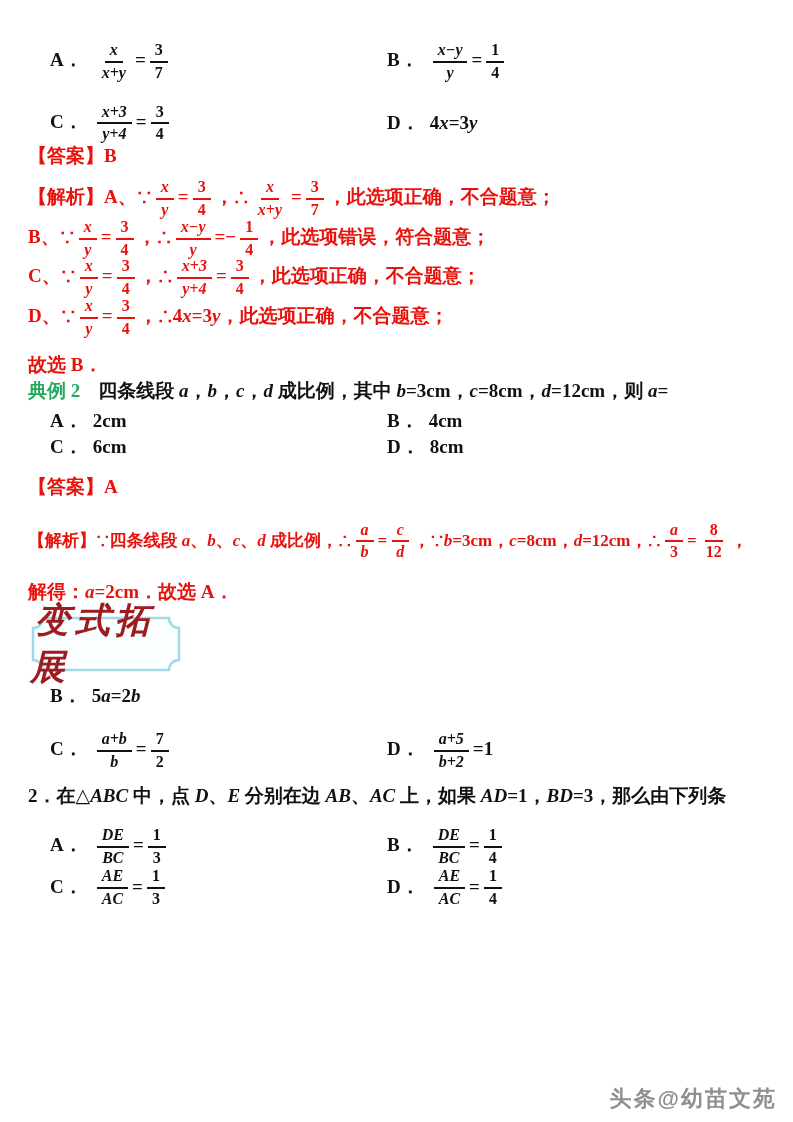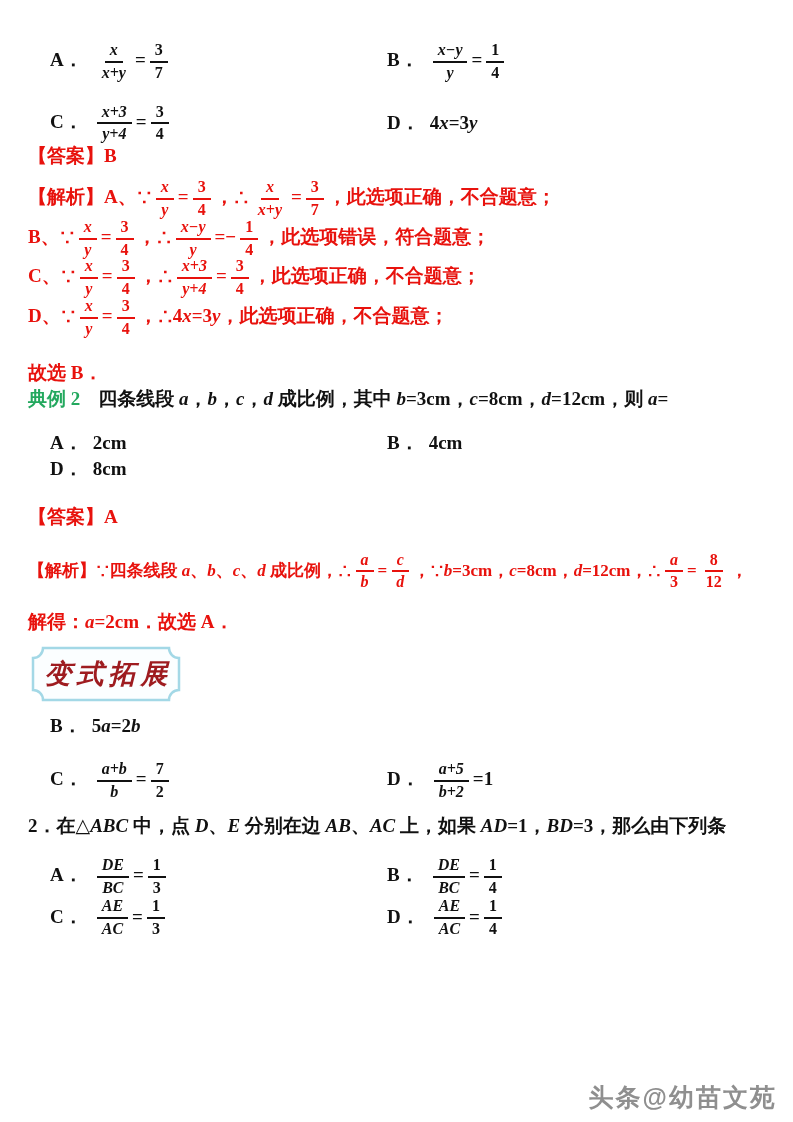--- a/index.html
+++ b/index.html
@@ -12,22 +12,22 @@
     box-sizing:border-box;padding:30px 18px 0 28px;
     font-family:"Liberation Serif","DejaVu Serif",serif;
     font-weight:700;font-size:19px;color:var(--text);
   }
   .para{margin:0;white-space:nowrap;}
   .red{color:var(--red);}
   .indent{padding-left:22px;}
   .small{font-size:17px;}
   
   .m2{margin-top:2px;}.m6{margin-top:22px;}.m8{margin-top:18px;}.m10{margin-top:10px;font-family:Liberation Serif, serif;}
-  .m12{margin-top:12px;}.m14{margin-top:22px;}.m16{margin-top:0;}
-  .m18{margin-top:18px;}.m22{margin-top:22px;}
+  .m12{margin-top:12px;}.m14{margin-top:14px;}.m16{margin-top:0;}
+  .m18{margin-top:4px;}.m22{margin-top:22px;}
 
   
   .optrow{display:flex;align-items:center;}
   .optcell{width:337px;box-sizing:border-box;padding-left:22px;}
   .optcell:last-child{width:auto;}
   .optlabel{margin-right:10px;}
 
   
   .seg-v{font-style:italic;}
   .seg-m,.seg-t{font-style:normal;}
@@ -40,28 +40,28 @@
   .frac .it{font-style:italic;}
 
   .green-label{color:var(--green);margin-right:18px;}
 
   
   .badge{position:relative;width:152px;height:58px;margin-left:2px;}
   .badge svg{position:absolute;left:0;top:0;}
   .badge-text{
     position:absolute;left:0;top:0;right:0;bottom:0;
     display:flex;align-items:center;justify-content:center;
-    color:var(--badge-text);font-size:27px;font-style:italic;
+    color:var(--badge-text);font-size:35px;font-style:italic;
     letter-spacing:5px;text-indent:5px;
   }
 
   .watermark{
     position:absolute;right:16px;bottom:8px;
     font-family:"Liberation Sans","DejaVu Sans",sans-serif;
-    font-size:25px;color:var(--watermark);letter-spacing:2px;font-weight:700;
+    font-size:22px;color:var(--watermark);letter-spacing:2px;font-weight:700;
     text-shadow:1px 1px 0 #ffffff;
     text-align:right;
   }
 </style>
 </head>
 <body>
 
 <div class="page">
 
   <div class="optrow m12">
@@ -158,20 +158,23 @@
 
   <div class="optrow m18">
     <div class="optcell">
       <span class="optlabel">A．</span><span><span class="seg-m">2cm</span></span>
     </div>
     <div class="optcell">
       <span class="optlabel">B．</span><span><span class="seg-m">4cm</span></span>
     </div>
   </div>
   <div class="optrow m16">
+    <div class="optcell">
+      <span class="optlabel">C．</span><span><span class="seg-m">6cm</span></span>
+    </div>
     <div class="optcell">
       <span class="optlabel">D．</span><span><span class="seg-m">8cm</span></span>
     </div>
   </div>
 
   <p class="para red m14">
     <span>【答案】</span><span>A</span>
   </p>
 
   <p class="para red small m6"><span class="seg-t">【解析】∵四条线段 </span><span class="seg-v">a</span><span class="seg-t">、</span><span class="seg-v">b</span><span class="seg-t">、</span><span class="seg-v">c</span><span class="seg-t">、</span><span class="seg-v">d</span><span class="seg-t"> 成比例，∴</span><span class="frac">

